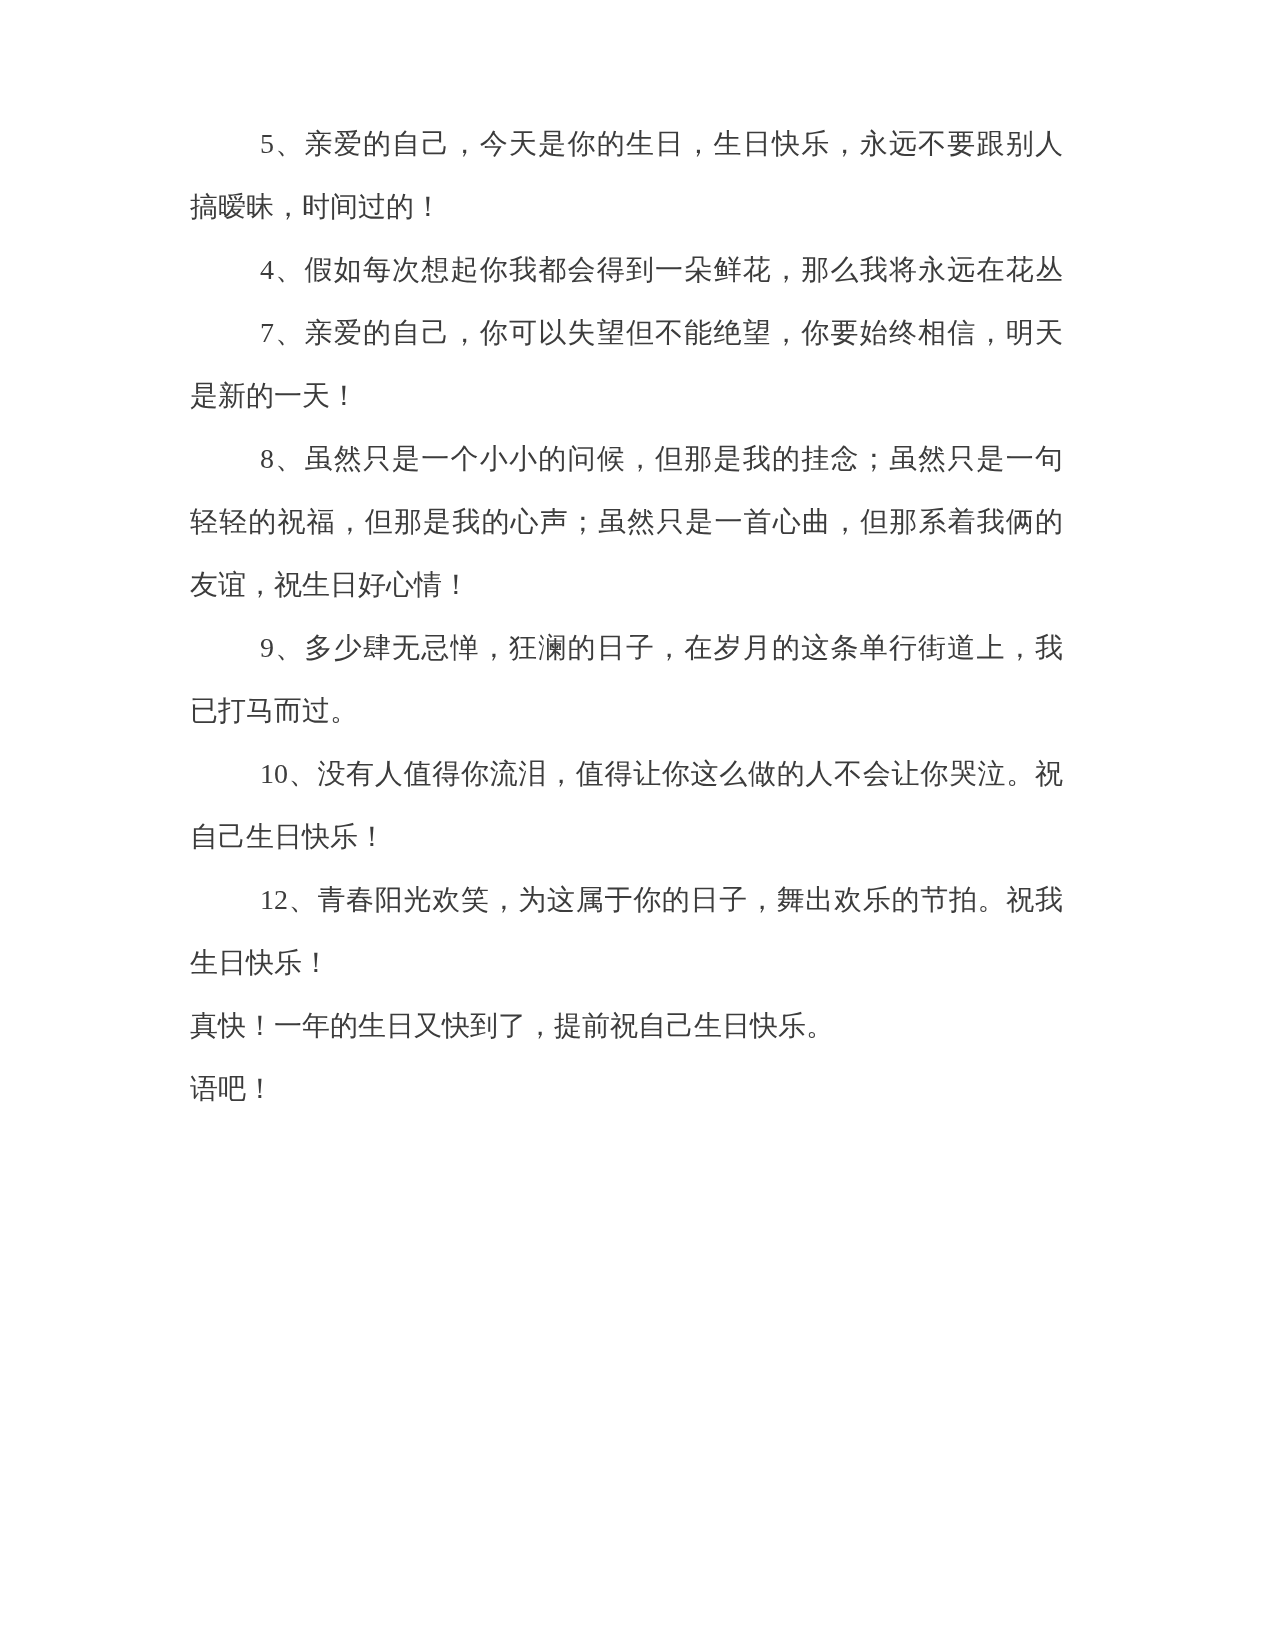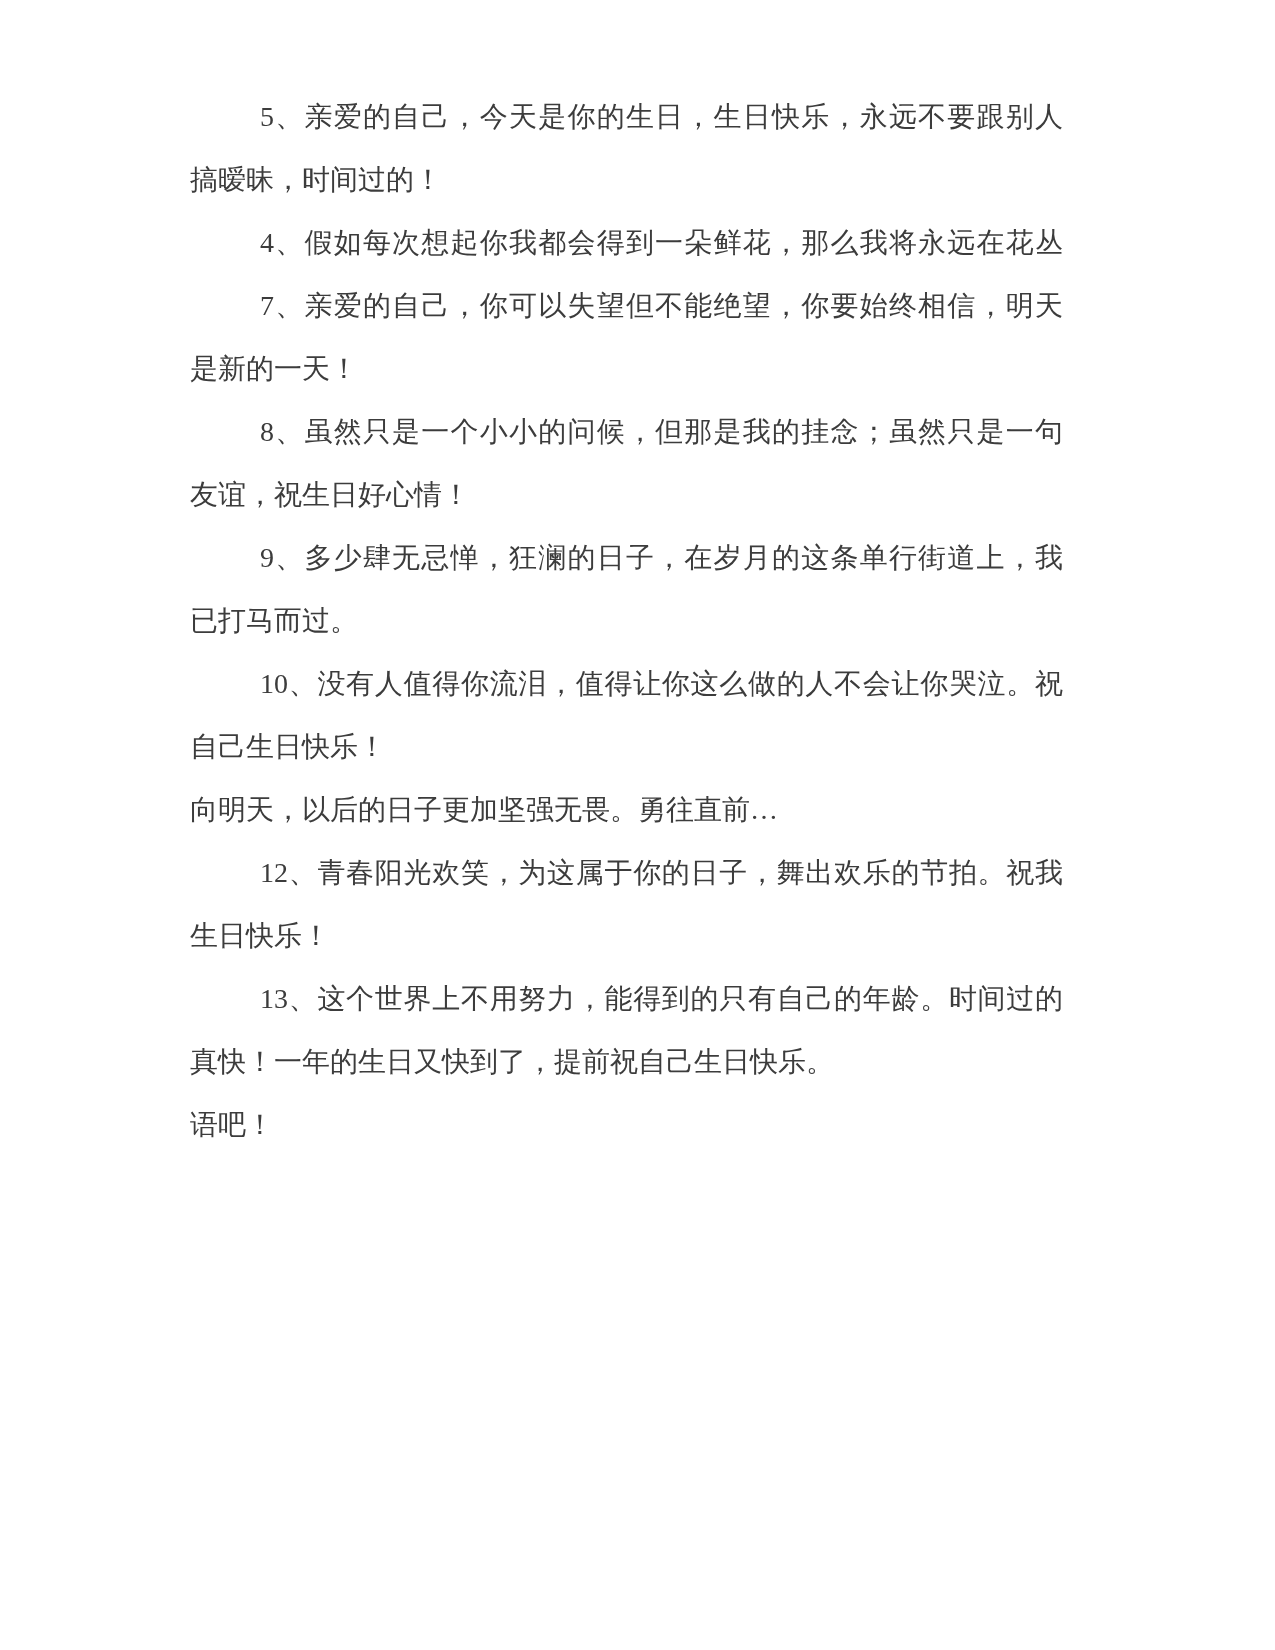--- a/index.html
+++ b/index.html
@@ -10,21 +10,21 @@
   body {
     width: 1275px;
     height: 1650px;
     overflow: hidden;
   }
   .page {
     box-sizing: border-box;
     width: 1205px;
     height: 1650px;
     background: #ffffff;
-    padding: 85px 212px 0 190px;
+    padding: 112px 212px 0 190px;
   }
   .doc-text {
     width: 873px;
   }
   .line {
     height: 63px;
     line-height: 63px;
     font-size: 28px;
     color: #3c3c3c;
     font-family: "Liberation Serif", "DejaVu Serif", serif;
@@ -45,25 +45,24 @@
 <body>
 
 <div class="page">
   <div class="doc-text">
       <div class="line indent fill">5、亲爱的自己，今天是你的生日，生日快乐，永远不要跟别人</div>
       <div class="line">搞暧昧，时间过的！</div>
       <div class="line indent fill">4、假如每次想起你我都会得到一朵鲜花，那么我将永远在花丛</div>
       <div class="line indent fill">7、亲爱的自己，你可以失望但不能绝望，你要始终相信，明天</div>
       <div class="line">是新的一天！</div>
       <div class="line indent fill">8、虽然只是一个小小的问候，但那是我的挂念；虽然只是一句</div>
+      <div class="line fill">轻轻的祝福，但那是我的心声；虽然只是一首心曲，但那系着我俩的</div>
       <div class="line">友谊，祝生日好心情！</div>
       <div class="line indent fill">9、多少肆无忌惮，狂澜的日子，在岁月的这条单行街道上，我</div>
       <div class="line">已打马而过。</div>
       <div class="line indent fill">10、没有人值得你流泪，值得让你这么做的人不会让你哭泣。祝</div>
       <div class="line">自己生日快乐！</div>
-      <div class="line">向明天，以后的日子更加坚强无畏。勇往直前…</div>
       <div class="line indent fill">12、青春阳光欢笑，为这属于你的日子，舞出欢乐的节拍。祝我</div>
       <div class="line">生日快乐！</div>
-      <div class="line indent fill">13、这个世界上不用努力，能得到的只有自己的年龄。时间过的</div>
       <div class="line">真快！一年的生日又快到了，提前祝自己生日快乐。</div>
       <div class="line">语吧！</div>
     </div>
 </div>
 
 </body></html>

